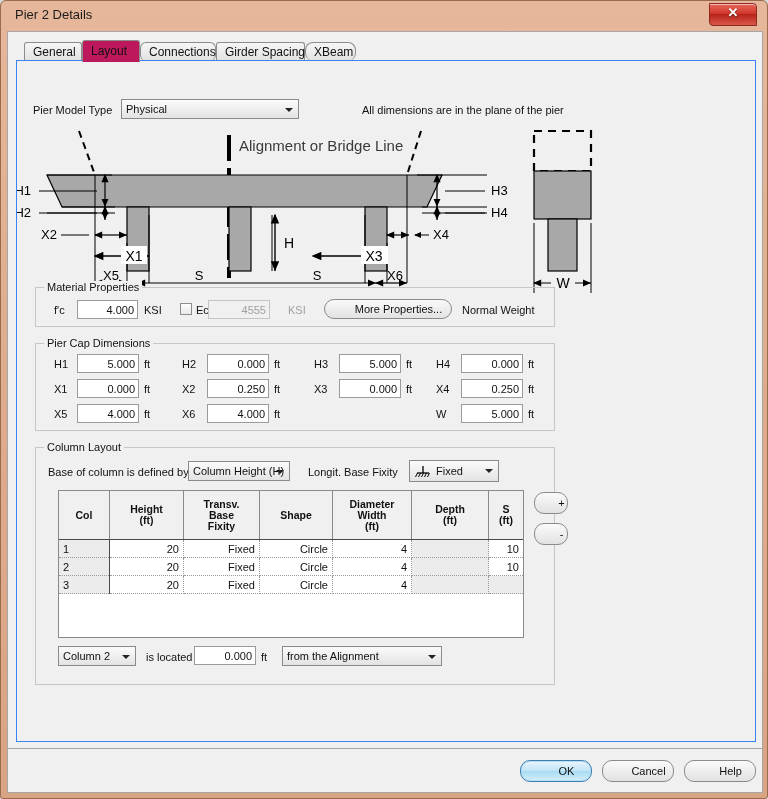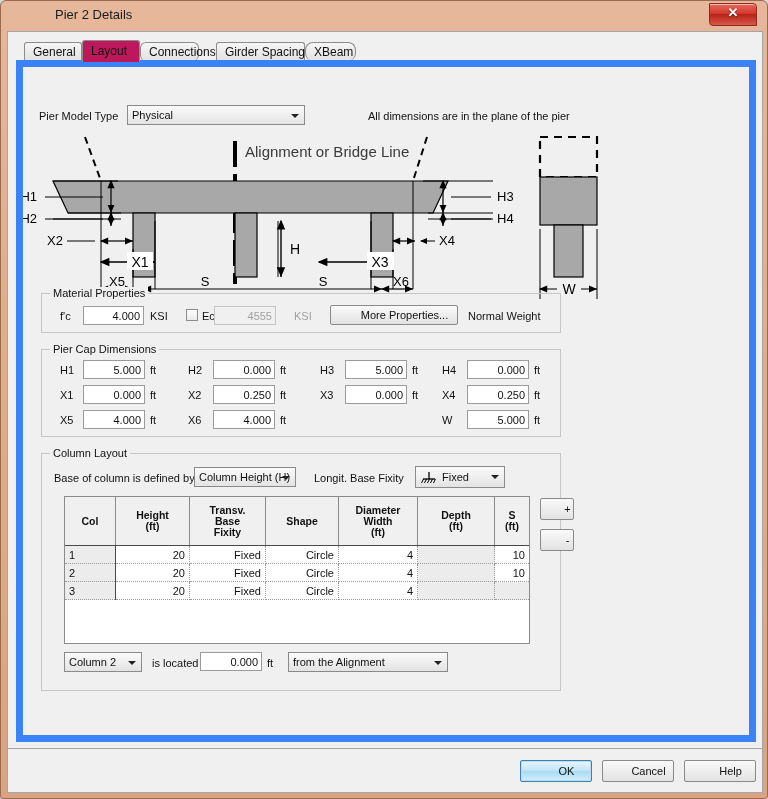--- a/index.html
+++ b/index.html
@@ -20,21 +20,20 @@
     padding:0;
   }
   .titlebar{
     position:absolute;left:0;top:0;width:766px;height:30px;
     border-radius:5px 5px 0 0;
   }
   .title-text{
     position:absolute;left:14px;top:6px;
     font-size:13px;color:#1c1c1c;
     font-family:"Liberation Sans", sans-serif;
-    margin-left:40px;
   }
   .close-btn{
     position:absolute;right:10px;top:2px;width:46px;height:21px;
     border:1px solid #8a2a20;
     border-radius:0 4px 0 4px;
     background:linear-gradient(180deg,#e8675c 0%,#d1392c 45%,#b82318 50%,#d8584a 100%);
     box-shadow:inset 0 1px 0 rgba(255,255,255,.55);
     cursor:pointer;
   }
   .close-btn .x{
@@ -67,21 +66,21 @@
     font-size:12px;color:#111;cursor:pointer;
     white-space:nowrap;
   }
   .tab.active{
     top:0;height:22px;line-height:21px;
     background:#be185d;border-color:#8c8c8c;
     z-index:5;
   }
   .tabpanel{
     position:absolute;left:8px;top:28px;width:740px;height:682px;
-    background:#f0f0f0;border:7px solid #3b82f6;
+    background:#f0f0f0;border:1px solid #3b82f6;
     box-sizing:border-box;
   }
   
   .lbl{position:absolute;font-size:11px;color:#111;white-space:nowrap;}
   .txtbox{
     position:absolute;box-sizing:border-box;height:19px;
     background:#fff;border:1px solid #9b9b9b;
     font-size:11px;color:#111;text-align:right;
     line-height:17px;padding:0 3px;
     font-family:"Liberation Sans", sans-serif;
@@ -95,21 +94,21 @@
     cursor:pointer;white-space:nowrap;overflow:hidden;
   }
   .combo .arrow{
     position:absolute;right:5px;top:8px;
     width:0;height:0;border-left:4px solid transparent;
     border-right:4px solid transparent;border-top:4px solid #222;
   }
   .btn{
     position:absolute;box-sizing:border-box;
     background:linear-gradient(180deg,#fafafa,#e2e2e2);
-    border:1px solid #8a8a8a;border-radius:2px;
+    border:1px solid #8a8a8a;border-radius:10px;
     font-size:11px;color:#111;text-align:center;cursor:pointer;
     font-family:"Liberation Sans", sans-serif;
     padding-left:21px;
   }
   .btn.def{
     border:1px solid #3c7fb1;
     box-shadow:0 0 0 1px #bcdcf2 inset;
     background:linear-gradient(180deg,#eaf6fd,#bfe4f7 50%,#a8dbf2 51%,#d2eefc);
   }
   .chk{
@@ -168,21 +167,21 @@
     <div class="close-btn">
       <div class="x">✕</div>
     </div>
   </div>
 
   <div class="client">
 
     <div class="tabstrip">
       <div class="tab" style="left:8px;width:58px;">General</div>
       <div class="tab active" style="left:66px;width:58px;">Layout</div>
-      <div class="tab" style="left:124px;width:59px;border-radius:6px;">Connections</div>
+      <div class="tab" style="left:124px;width:76px;border-radius:6px;">Connections</div>
       <div class="tab" style="left:200px;width:89px;">Girder Spacing</div>
       <div class="tab" style="left:289px;width:51px;border-radius:8px;">XBeam</div>
     </div>
 
     <div class="tabpanel">
 
       <div class="lbl" style="left:16px;top:43px;">Pier Model Type</div>
       <div class="combo" style="left:104px;top:38px;width:178px;">
         <span>Physical</span>
         <span class="arrow"></span>

